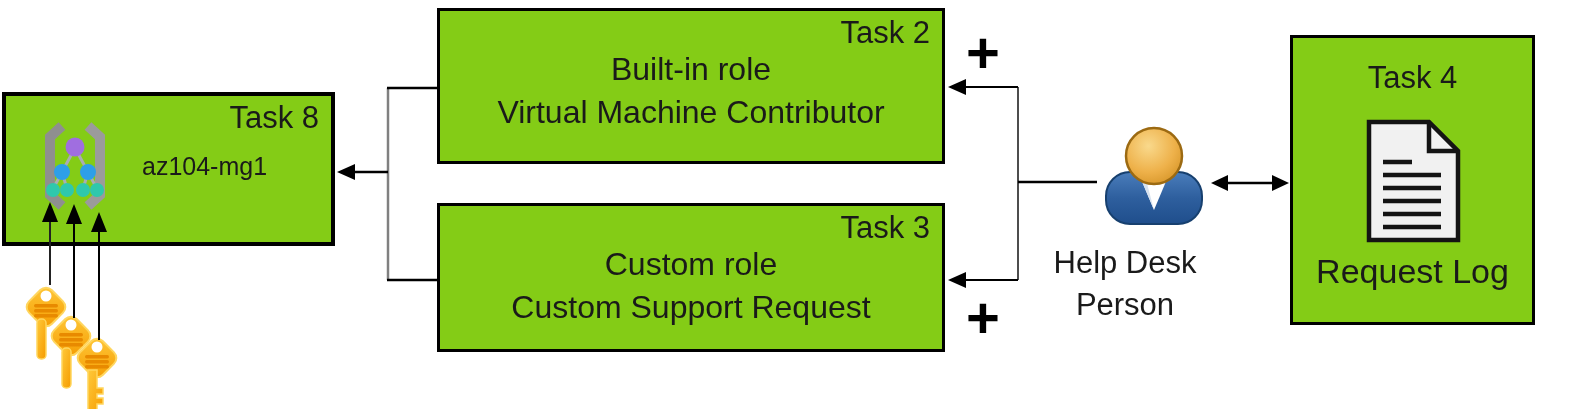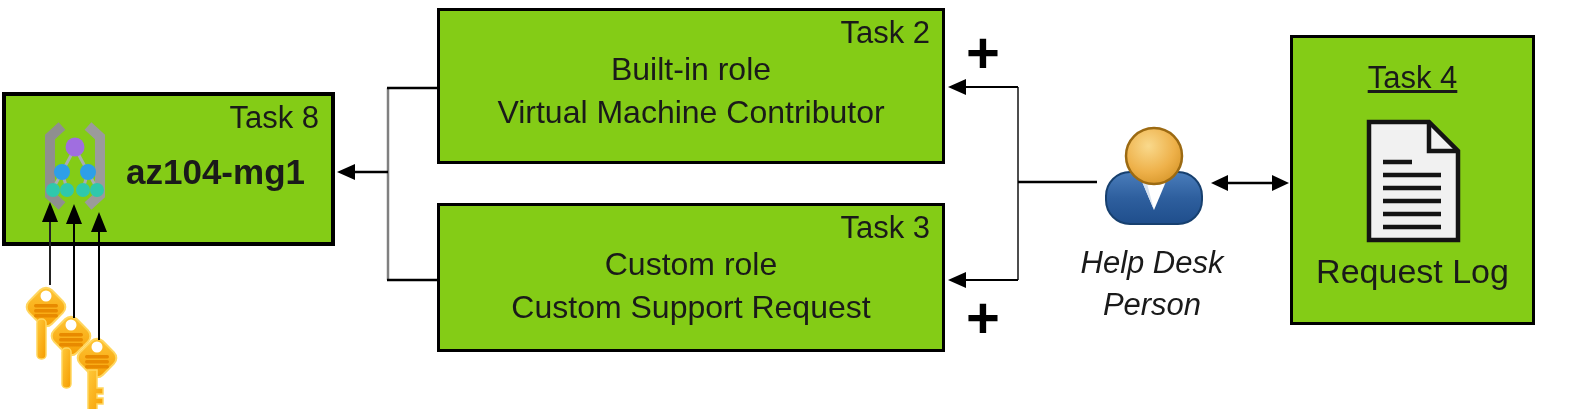--- a/index.html
+++ b/index.html
@@ -7,22 +7,22 @@
     position:relative;width:1571px;height:409px;background:#ffffff;overflow:hidden;
     font-family:"Liberation Sans",sans-serif;color:#1a1a1a;
   }
   .box{position:absolute;background:#84cc16;border:4px solid #000;box-sizing:border-box;}
   .box.thin{border-width:3px;}
   .badge{position:absolute;top:4px;right:12px;font-size:31px;color:#1a1a1a;}
   .center-line{position:absolute;left:0;width:100%;text-align:center;font-size:32px;color:#1a1a1a;}
   .plus{position:absolute;font-size:58px;font-weight:bold;color:#000;line-height:1;}
   .layer{position:absolute;left:0;top:0;pointer-events:none;}
   .label-under{position:absolute;text-align:center;font-size:31px;line-height:42px;color:#1a1a1a;}
-  .t1-label{position:absolute;left:120px;top:56px;font-size:35px;color:#1a1a1a;font-weight:bold;}
-  .t4-title{position:absolute;top:22px;left:0;width:100%;text-align:center;font-size:31px;text-decoration:underline;}
+  .t1-label{position:absolute;left:136px;top:56px;font-size:25px;color:#1a1a1a;}
+  .t4-title{position:absolute;top:22px;left:0;width:100%;text-align:center;font-size:31px;}
   .t4-caption{position:absolute;top:214px;left:0;width:100%;text-align:center;font-size:34px;}
 </style>
 </head>
 <body>
 
 <div id="canvas">
 
   <div class="box" style="left:2px;top:92px;width:333px;height:154px;">
     <div class="badge">Task 8</div>
     <div class="t1-label">az104-mg1</div>
@@ -90,21 +90,21 @@
         <stop offset="0" stop-color="#f9d98c"></stop>
         <stop offset="0.55" stop-color="#eeb14a"></stop>
         <stop offset="1" stop-color="#cf8c1d"></stop>
       </radialGradient>
     </defs>
     <rect x="6" y="50" width="96" height="52" rx="24" fill="url(#bodyGrad)" stroke="#17406f" stroke-width="2"></rect>
     <path d="M38,50 L54,88 L70,50 Z" fill="#ffffff"></path>
     <path d="M38,50 L54,88 L44,50 Z" fill="#d7e2ef"></path>
     <circle cx="54" cy="34" r="28" fill="url(#headGrad)" stroke="#9c6a12" stroke-width="2.5"></circle>
   </svg>
-  <div class="label-under" style="left:1057px;top:242px;width:190px;font-style:italic;">
+  <div class="label-under" style="left:1030px;top:242px;width:190px;">
     <div>Help Desk</div>
     <div>Person</div>
   </div>
 
   <svg class="layer" style="left:8px;top:274px;" width="130" height="135" viewBox="0 0 130 135">
     <defs>
       <linearGradient id="gold" x1="0" y1="0" x2="1" y2="1">
         <stop offset="0" stop-color="#ffc93a"></stop>
         <stop offset="1" stop-color="#f59b00"></stop>
       </linearGradient>

